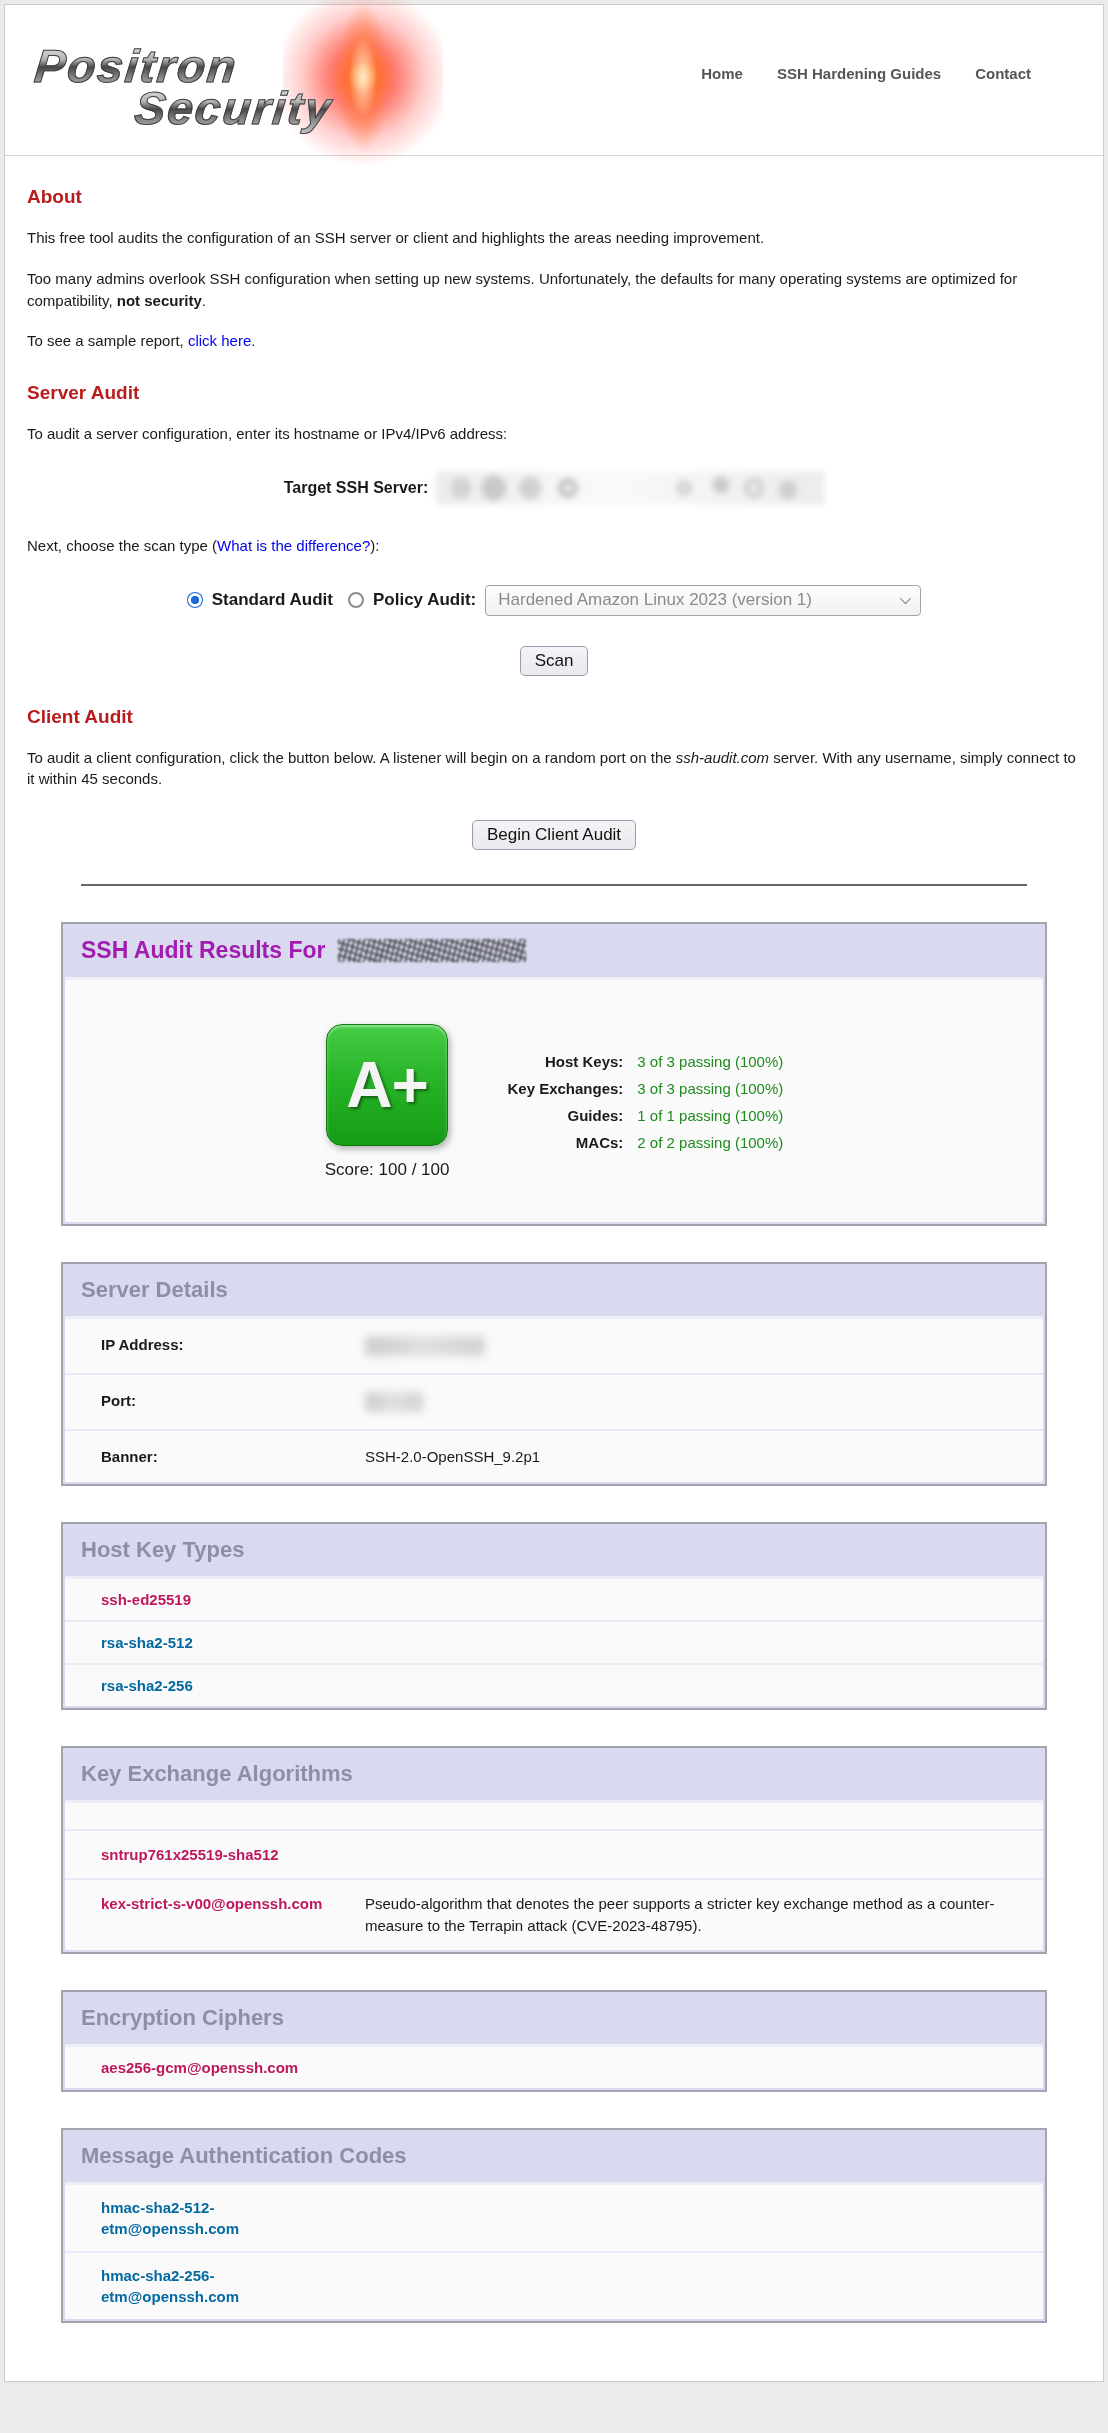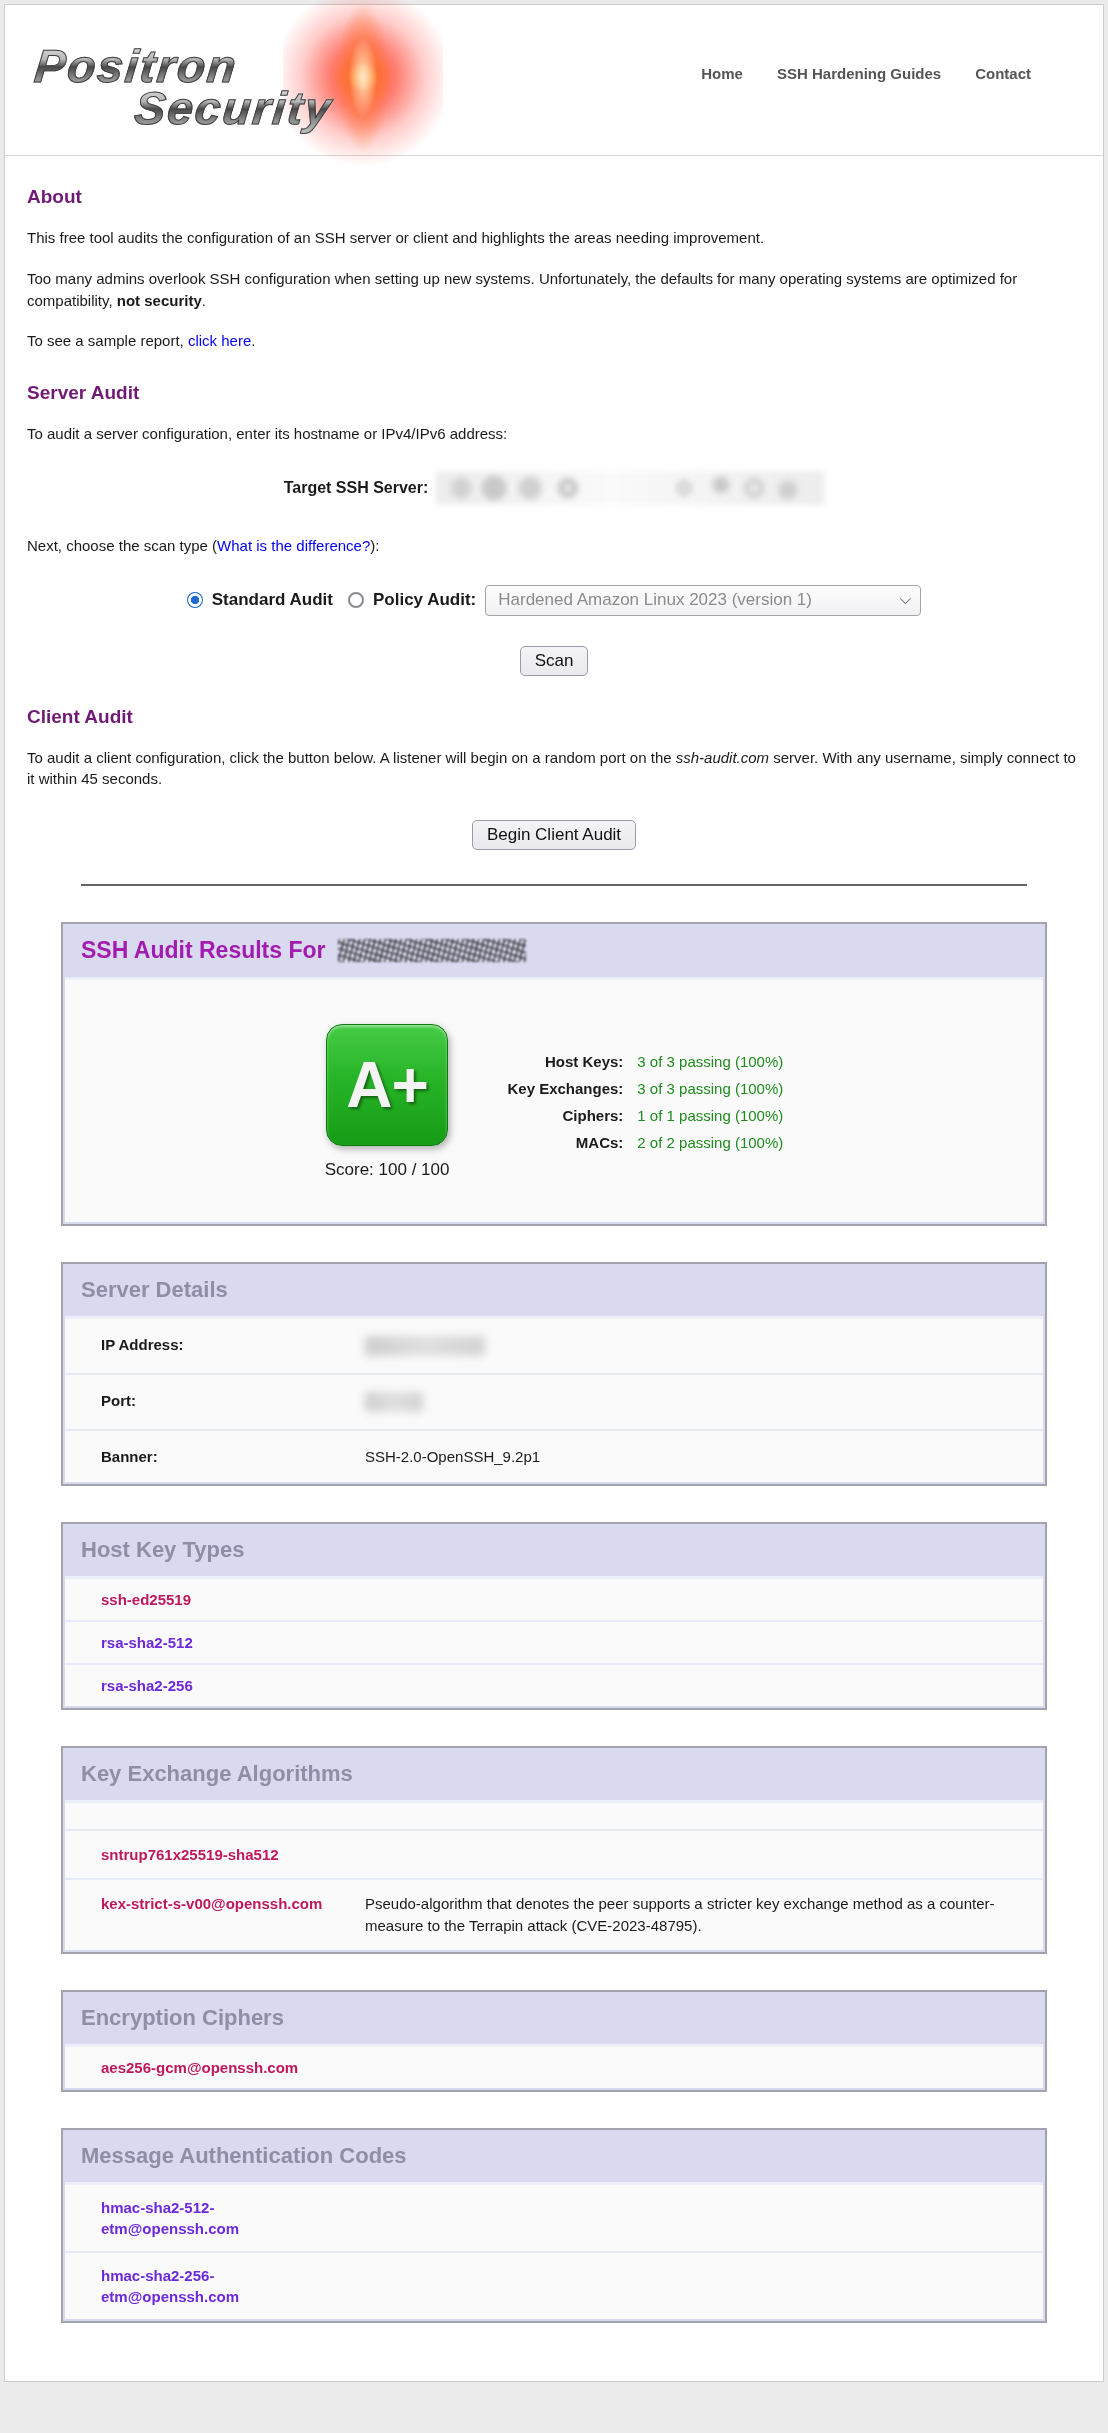--- a/index.html
+++ b/index.html
@@ -31,21 +31,21 @@
     -webkit-background-clip:text; background-clip:text; color:transparent;
     -webkit-text-stroke:1px #3f3f3f;
     transform:skewX(-6deg);
   }
   .logo-line2 { margin-left:100px; margin-top:-12px; }
   .main-nav { position:absolute; right:72px; top:60px; display:flex; gap:34px; z-index:2; }
   .main-nav a { color:#555; text-decoration:none; font-size:15px; font-weight:bold; cursor:pointer; }
 
   
   .content { padding:0 22px; }
-  h2.section { font-size:19px; font-weight:bold; color:#701a75; margin:30px 0 6px 0; }
+  h2.section { font-size:19px; font-weight:bold; color:#b91c1c; margin:30px 0 6px 0; }
   p.copy { margin:19px 0; line-height:1.45; }
   a.txt-link { color:#0000ee; text-decoration:none; cursor:pointer; }
   .b { font-weight:bold; }
   .i { font-style:italic;margin-top:8px; }
 
   .target-row { display:flex; justify-content:center; align-items:center; gap:8px; margin:26px 0 30px 0; }
   .target-label { font-weight:bold; font-size:16px; }
   .blur-field {
     width:388px; height:34px; border-radius:2px;
     background-image:
@@ -91,21 +91,21 @@
   .panel-head.muted { font-size:22px; font-weight:bold; color:#8e8ea6; }
   .panel-body { background:#fafafa; border-top:3px solid #eceef8; }
   .panel-row { background:#fafafa; border-top:2px solid #e8eaf6; display:flex; }
   .panel-row:first-child { border-top:none; }
   .cell-label { width:300px; flex:none; padding:17px 10px 17px 36px; font-weight:bold; }
   .cell-value { flex:1; padding:17px 40px 17px 0; }
   .single-cell { padding:12px 40px 12px 36px; font-weight:bold; }
   .algo-name { width:300px; flex:none; padding:13px 10px 13px 36px; font-weight:bold; white-space:pre-line; line-height:1.4; }
   .algo-note { flex:1; padding:13px 44px 13px 0; line-height:1.45; }
   .pass { color:#be185d; }
-  .neutral { color:#6d28d9; }
+  .neutral { color:#0369a1; }
 
   .scribble {
     display:inline-block; width:188px; height:23px; margin-left:12px; vertical-align:-4px; border-radius:2px;
     background:
       repeating-linear-gradient(105deg, rgba(72,72,80,.92) 0 2px, rgba(72,72,80,0) 2px 5px),
       repeating-linear-gradient(18deg, rgba(72,72,80,.85) 0 2px, rgba(72,72,80,0) 2px 6px),
       repeating-linear-gradient(62deg, rgba(250,250,255,0) 0 6px, rgba(250,250,255,.65) 6px 9px);
     filter:blur(1px);
   }
 
@@ -199,21 +199,21 @@
         <div class="grade-badge">
           <span class="grade-text">A+</span>
         </div>
         <div class="grade-score">Score: 100 / 100</div>
       </div>
       <div class="stats-grid">
         <span class="stat-label">Host Keys:</span>
         <span class="stat-value">3 of 3 passing (100%)</span>
         <span class="stat-label">Key Exchanges:</span>
         <span class="stat-value">3 of 3 passing (100%)</span>
-        <span class="stat-label">Ciphers:</span>
+        <span class="stat-label">Guides:</span>
         <span class="stat-value">1 of 1 passing (100%)</span>
         <span class="stat-label">MACs:</span>
         <span class="stat-value">2 of 2 passing (100%)</span>
       </div>
     </div>
   </div>
 
   <div class="panel">
     <div class="panel-head muted">Server Details</div>
     <div class="panel-body">

